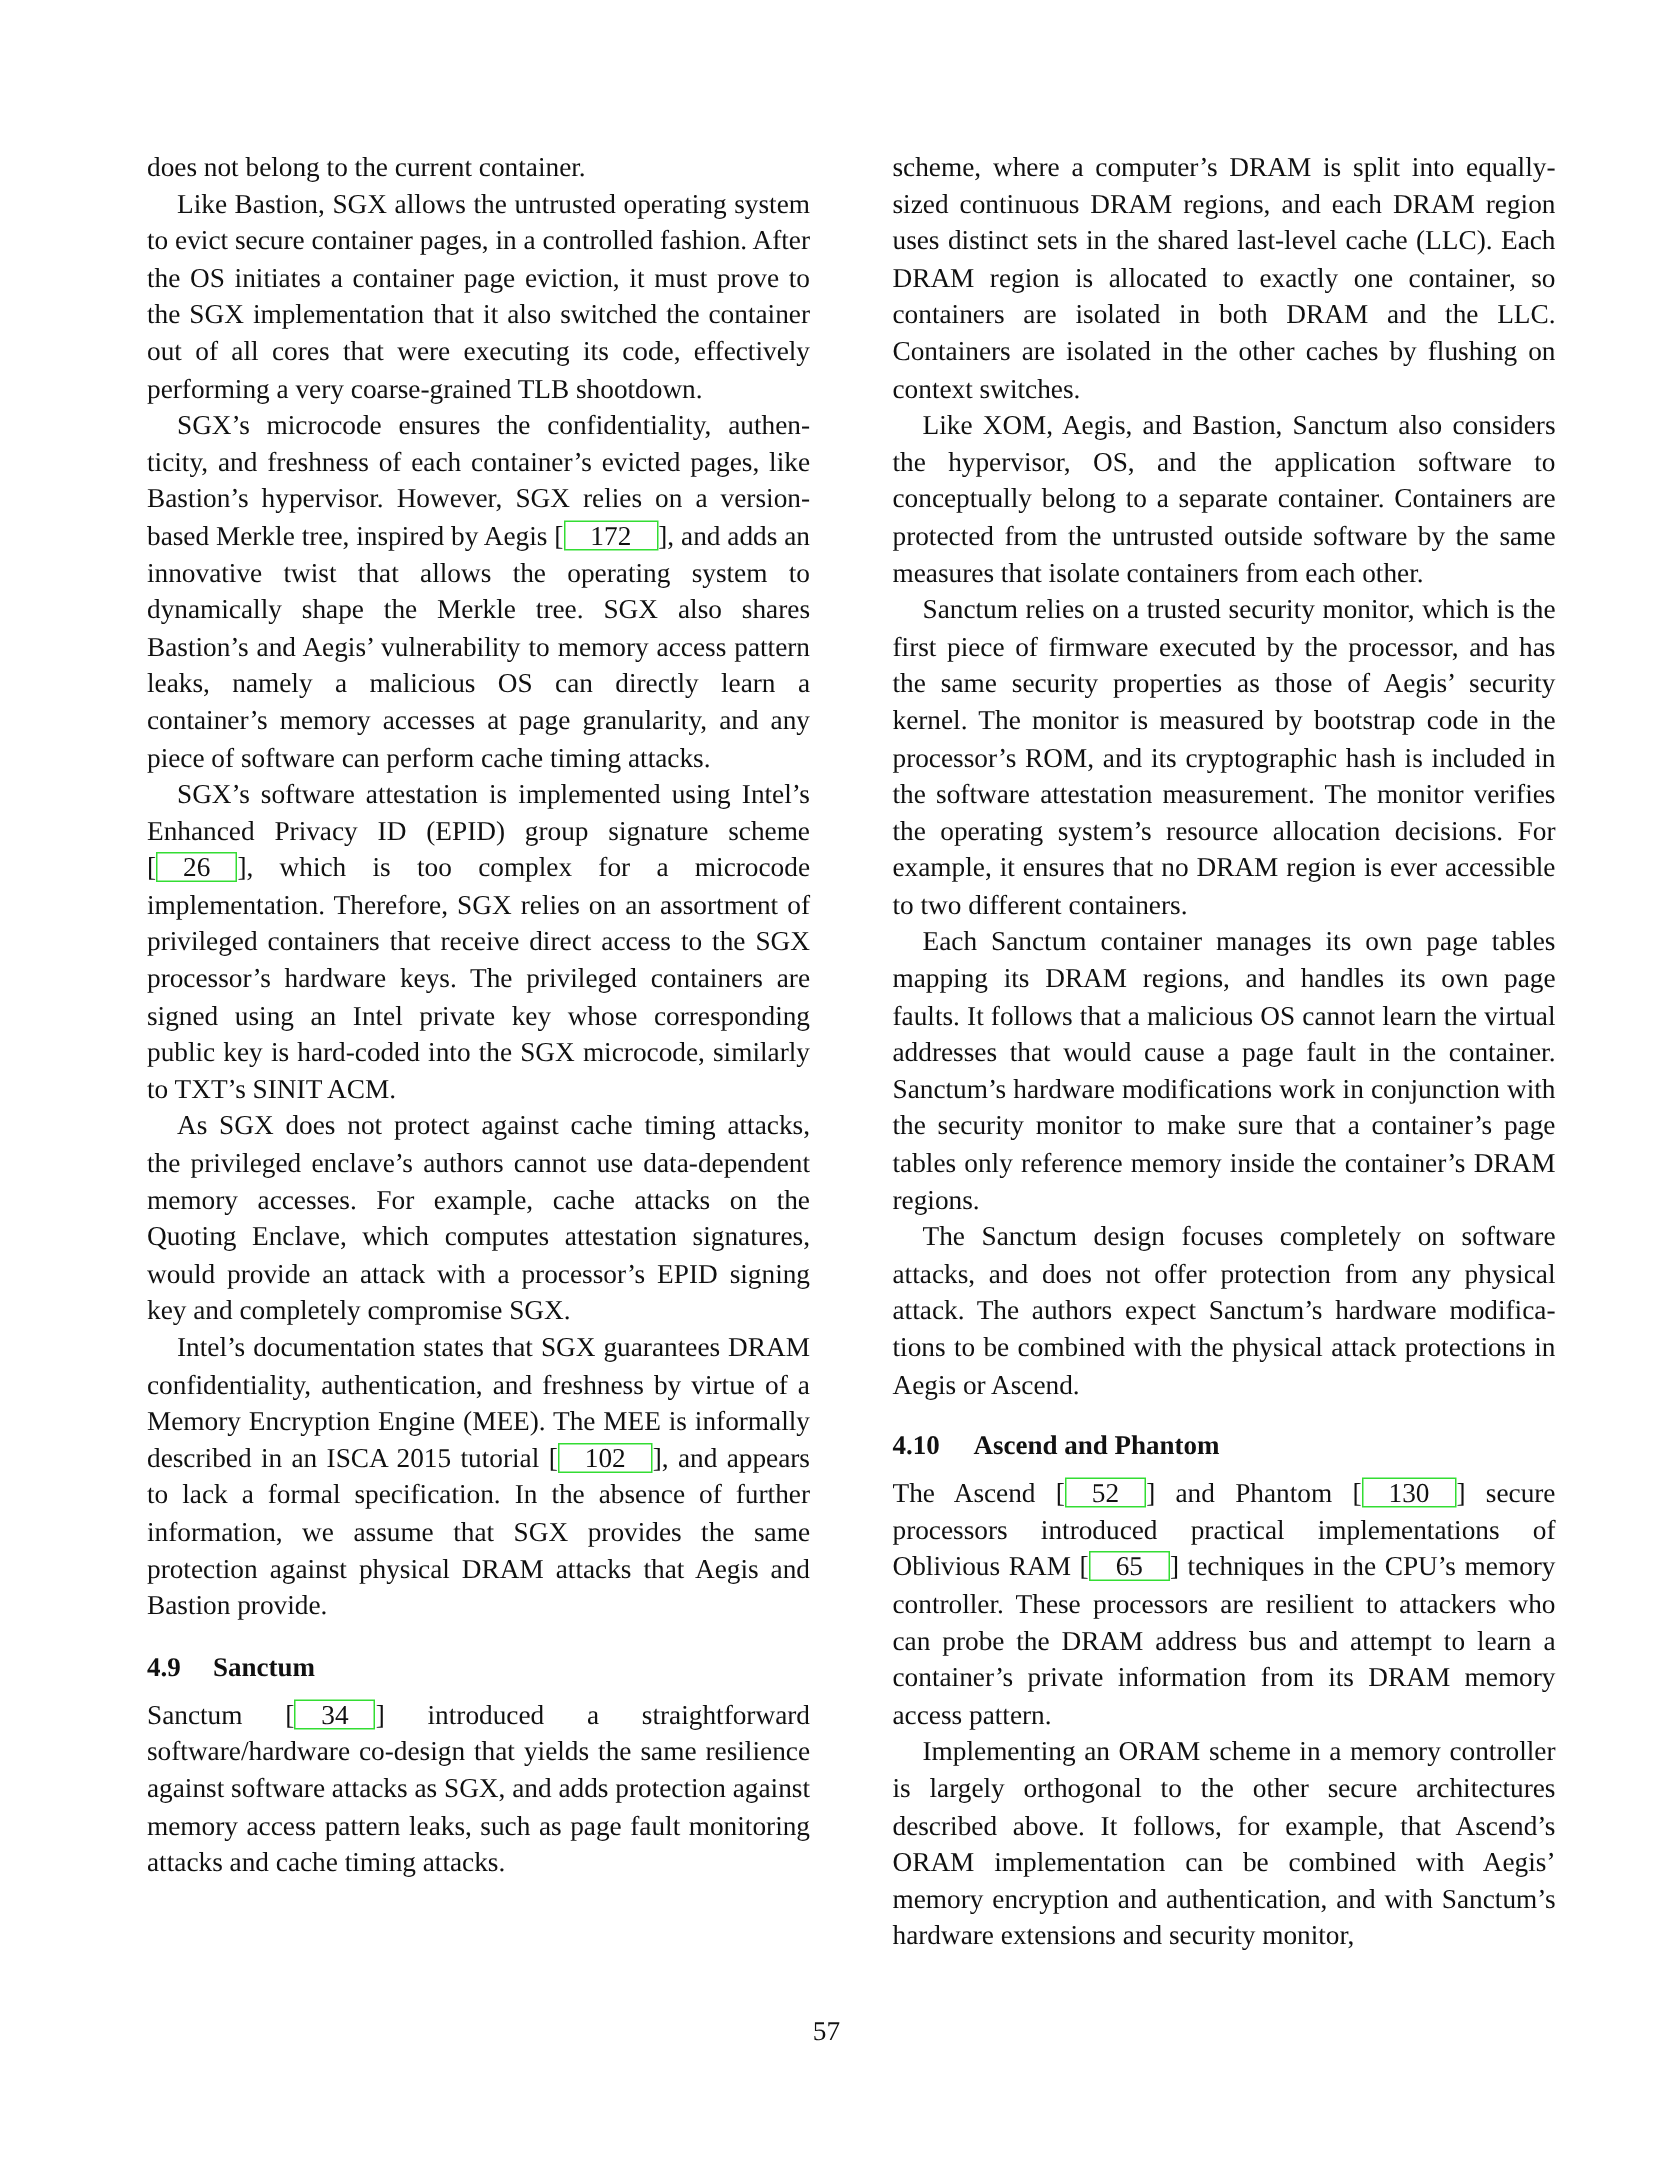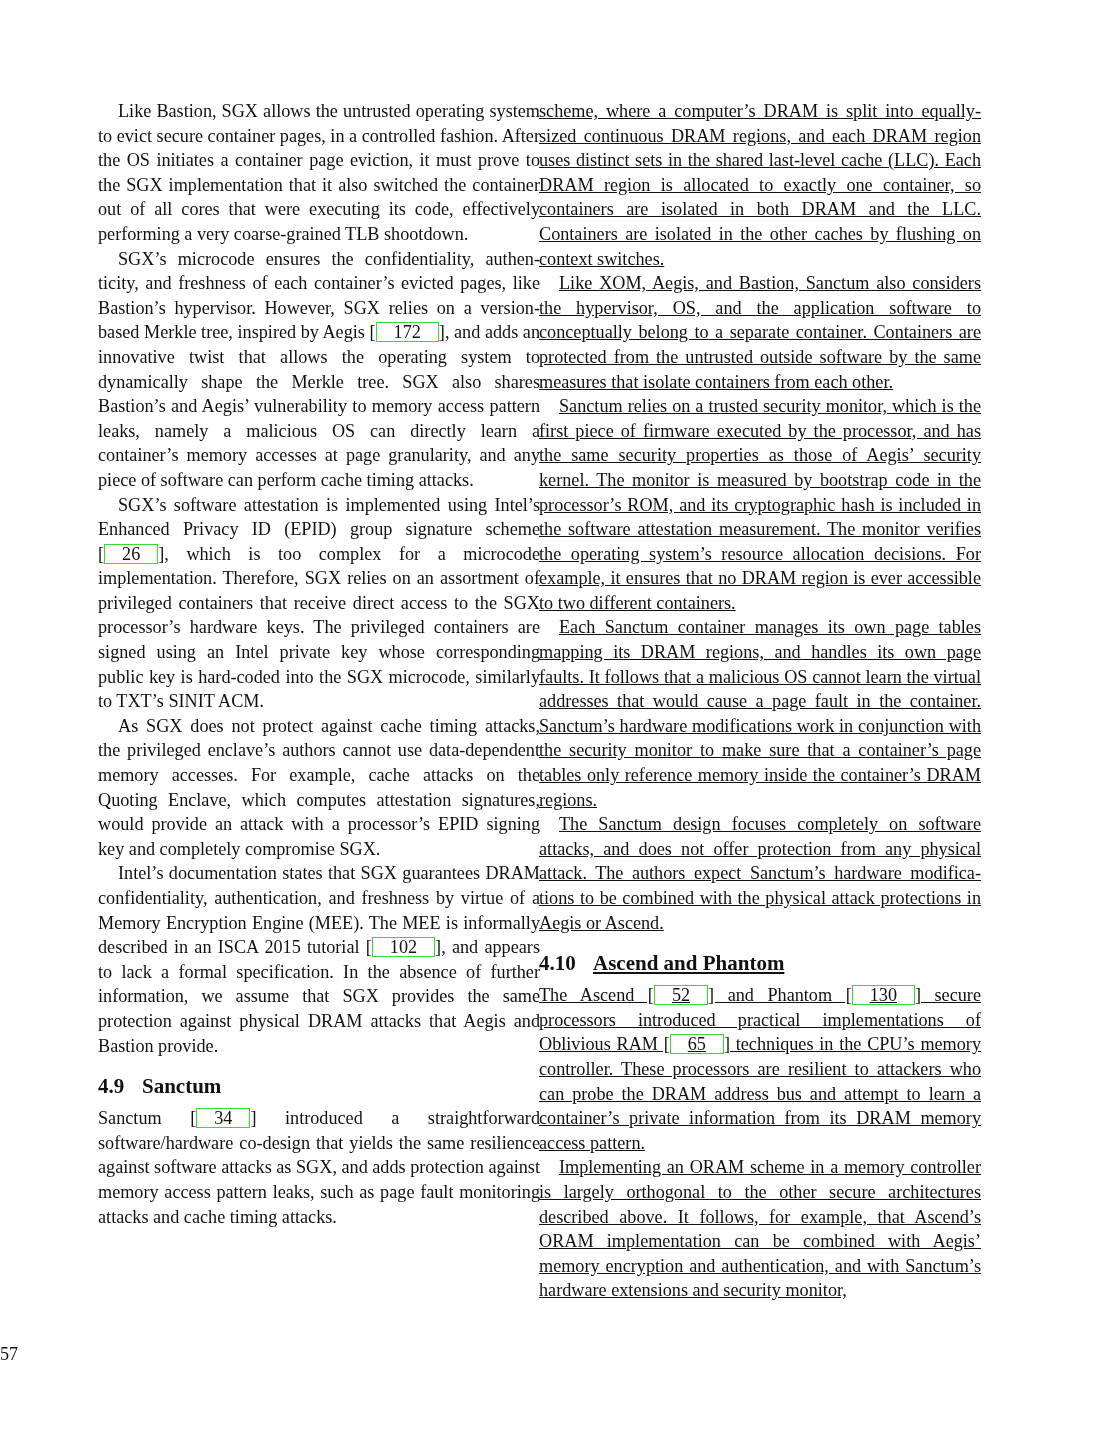--- a/index.html
+++ b/index.html
@@ -7,42 +7,43 @@
     width: 1113px; height: 1440px; position: relative; overflow: hidden;
     font-family: "Liberation Serif", "DejaVu Serif", serif;
     color: #111111;
   }
   .col {
     position: absolute; top: 99px; width: 442px;
     font-size: 18.2px; line-height: 24.6px;
     text-align: justify; hyphens: manual;
   }
   .col.left { left: 98px; }
-  .col.right { left: 539px; text-decoration: underline; }
+  .col.right { left: 595px; }
   .p { margin: 0; text-indent: 20px; }
   .p.noindent { text-indent: 0; }
   .h {
-    font-weight: bold; font-size: 21px; line-height: 24px;
+    font-weight: bold; font-size: 18px; line-height: 24px;
     margin: 16px 0 8px 0; text-align: left;
   }
   .h .num { display: inline-block; width: 44px; }
   .h.wide .num { width: 54px; }
   .cite {
     outline: 1.5px solid #33dd33; outline-offset: -1px;
     padding: 0 18px;
   }
   .page-num {
     position: absolute; top: 1344px; left: 0; width: 1102px;
-    text-align: left; font-size: 18.2px;
+    text-align: center; font-size: 18.2px;
   }
 </style>
 </head>
 <body>
 
 <div class="col left">
+  <p class="p noindent">does not belong to the current container.</p>
   <p class="p">Like Bastion, SGX allows the untrusted operating sys­tem to evict secure container pages, in a controlled fash­ion.  After the OS initiates a container page eviction, it must prove to the SGX implementation that it also switched the container out of all cores that were execut­ing its code, effectively performing a very coarse-grained TLB shootdown.</p>
   <p class="p"><span>SGX’s microcode ensures the confidentiality, authen­ticity, and freshness of each container’s evicted pages, like Bastion’s hypervisor.  However, SGX relies on a version-based Merkle tree, inspired by Aegis [</span><span class="cite">172</span><span>], and adds an innovative twist that allows the operating system to dynamically shape the Merkle tree. SGX also shares Bastion’s and Aegis’ vulnerability to memory access pat­tern leaks, namely a malicious OS can directly learn a container’s memory accesses at page granularity, and any piece of software can perform cache timing attacks.</span></p>
   <p class="p"><span>SGX’s software attestation is implemented using Intel’s Enhanced Privacy ID (EPID) group signature scheme [</span><span class="cite">26</span><span>], which is too complex for a microcode implementation.  Therefore, SGX relies on an assort­ment of privileged containers that receive direct access to the SGX processor’s hardware keys. The privileged containers are signed using an Intel private key whose corresponding public key is hard-coded into the SGX microcode, similarly to TXT’s SINIT ACM.</span></p>
   <p class="p">As SGX does not protect against cache timing at­tacks, the privileged enclave’s authors cannot use data-dependent memory accesses. For example, cache attacks on the Quoting Enclave, which computes attestation sig­natures, would provide an attack with a processor’s EPID signing key and completely compromise SGX.</p>
   <p class="p"><span>Intel’s documentation states that SGX guarantees DRAM confidentiality, authentication, and freshness by virtue of a Memory Encryption Engine (MEE). The MEE is informally described in an ISCA 2015 tutorial [</span><span class="cite">102</span><span>], and appears to lack a formal specification. In the absence of further information, we assume that SGX provides the same protection against physical DRAM attacks that Aegis and Bastion provide.</span></p>
 
   <div class="h"><span class="num">4.9</span><span>Sanctum</span></div>
   <p class="p noindent"><span>Sanctum [</span><span class="cite">34</span><span>] introduced a straightforward software/hard­ware co-design that yields the same resilience against software attacks as SGX, and adds protection against memory access pattern leaks, such as page fault monitor­ing attacks and cache timing attacks.</span></p>
 </div>
 

